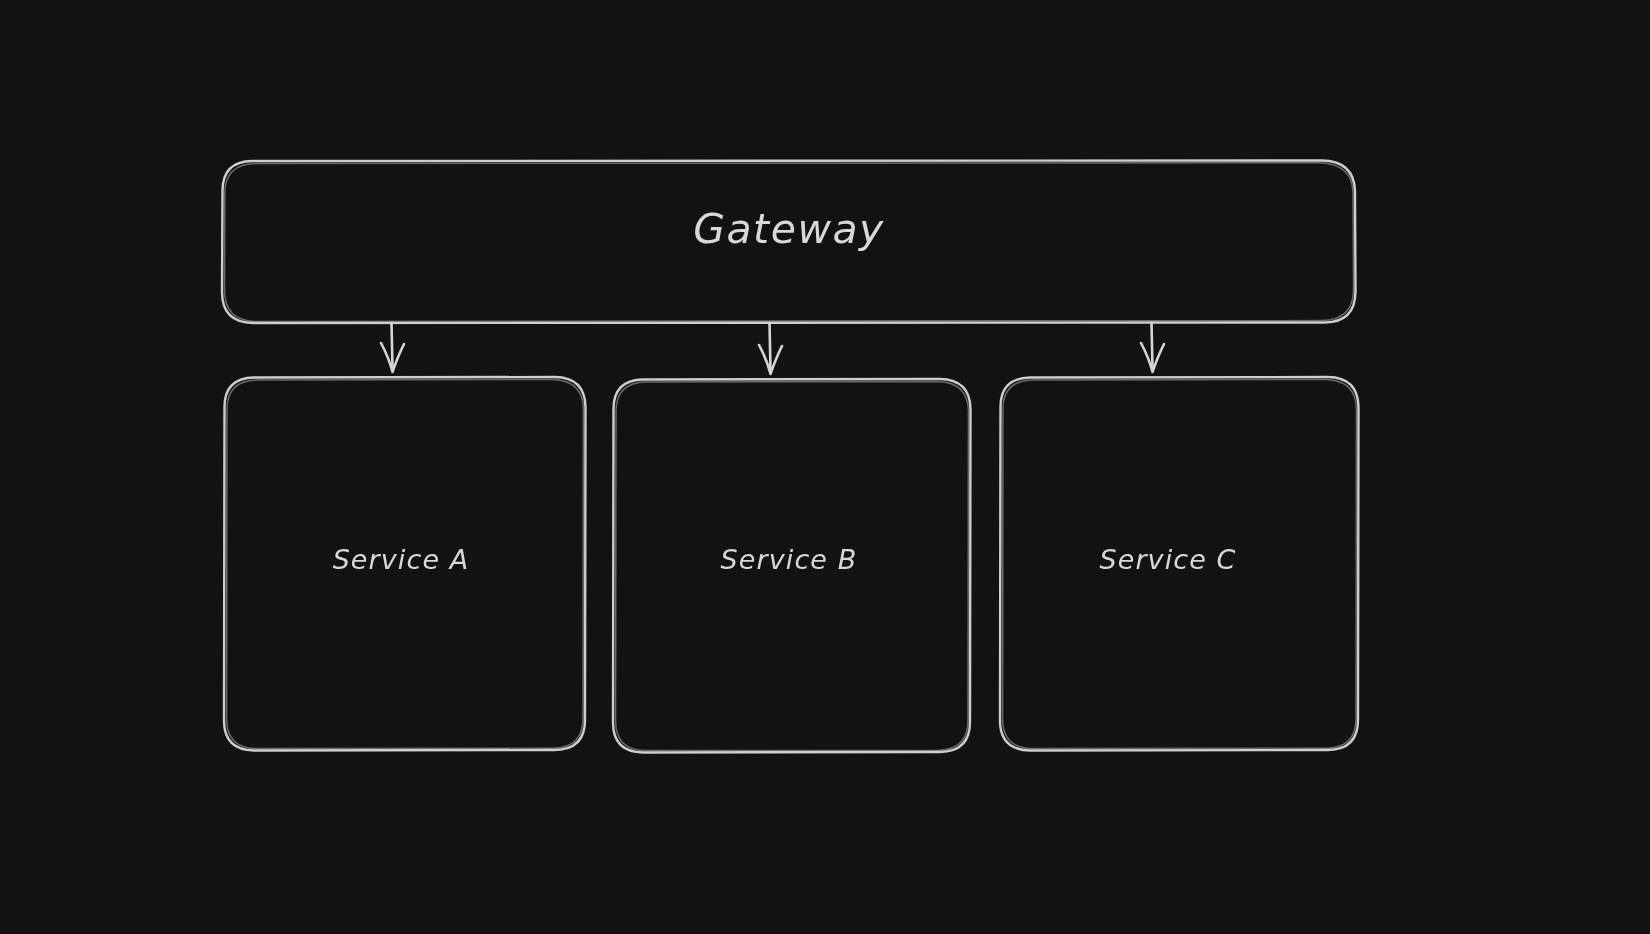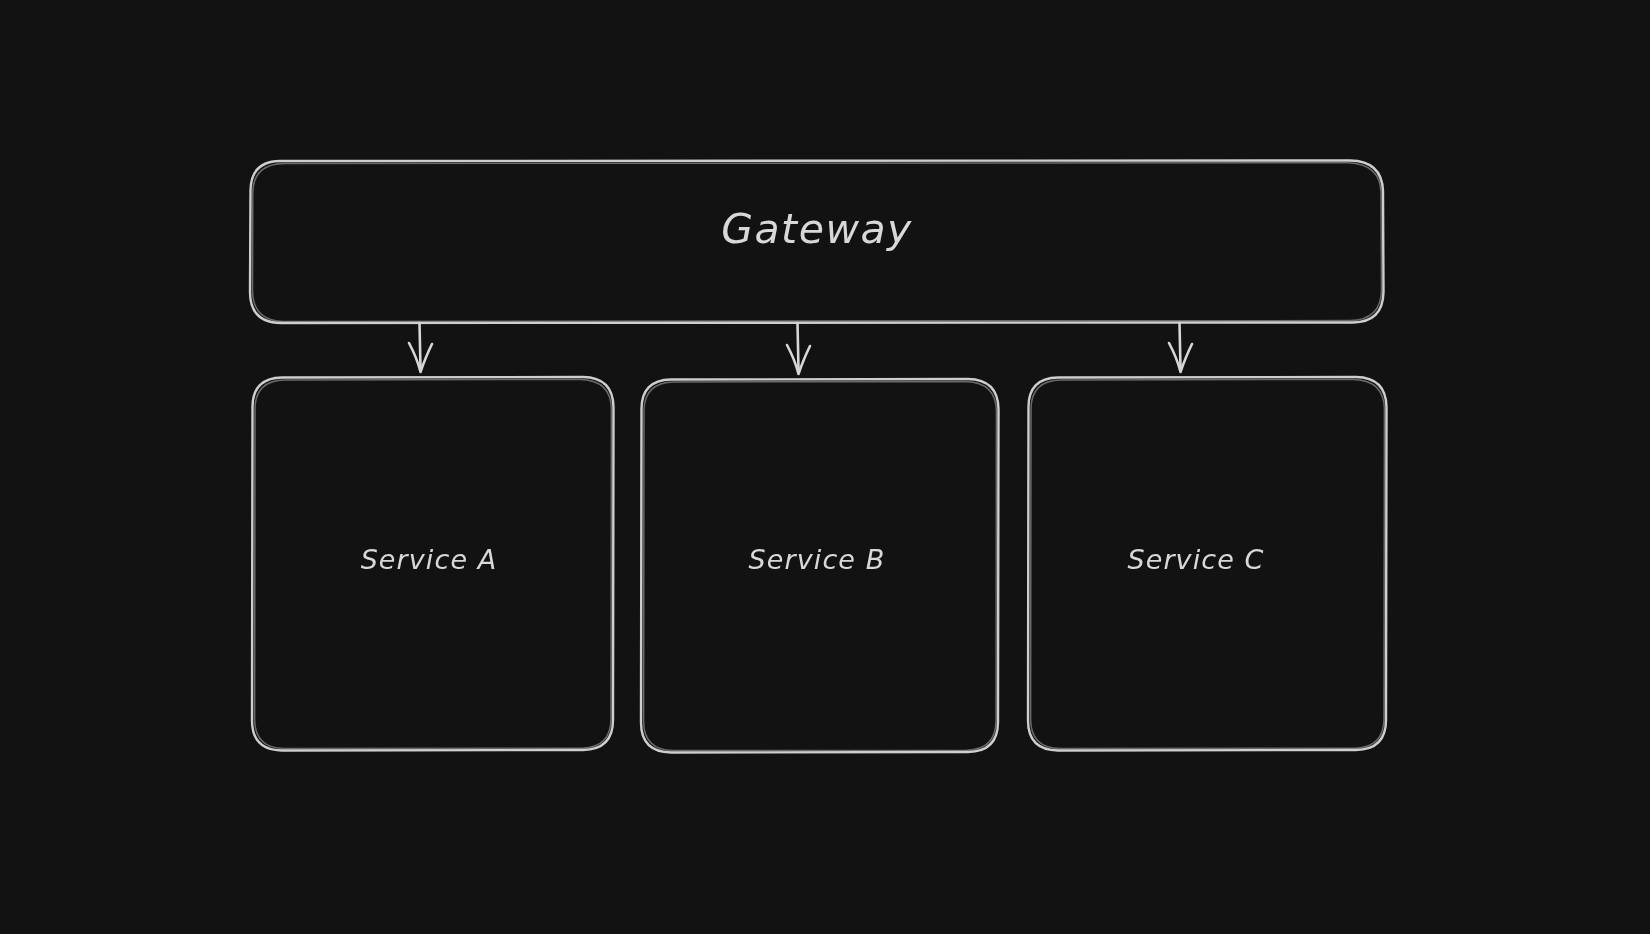--- a/index.html
+++ b/index.html
@@ -65,21 +65,21 @@
     fill: none;
     stroke: #d6d6d6;
     stroke-width: 2.6;
     stroke-linecap: round;
     stroke-linejoin: round;
   }
 </style>
 </head>
 <body style="background: rgb(18, 18, 18);">
 
-<div id="canvas-root" style="width: 1461px; height: 934px; background: rgb(18, 18, 18); margin-left: 28px;">
+<div id="canvas-root" style="width: 1461px; height: 934px; background: rgb(18, 18, 18);">
   <svg id="diagram-svg" width="1650" height="934" viewBox="0 0 1650 934" xmlns="http://www.w3.org/2000/svg">
 
     <g>
       <path class="sketch-stroke" d="M 252 161
                L 1322 160.5
                Q 1354 161 1355 191
                L 1355.5 292
                Q 1355 322 1325 322.5
                L 253 323
                Q 222 322.5 222 292

